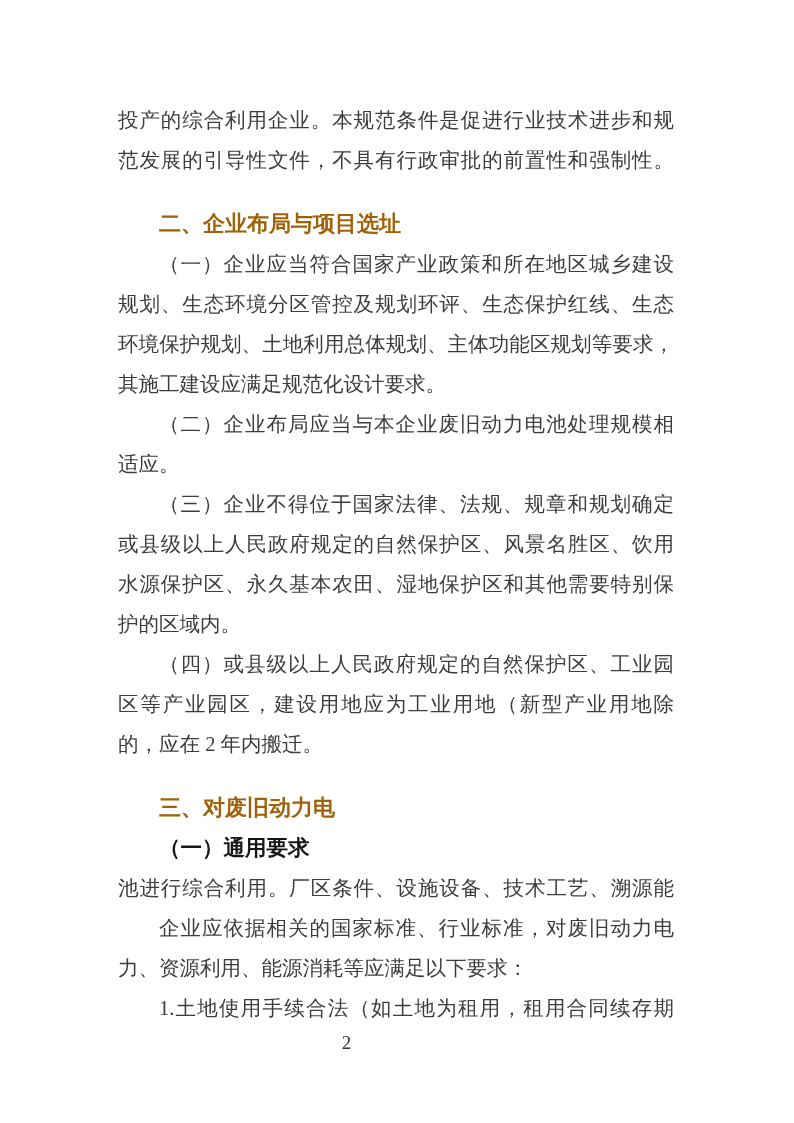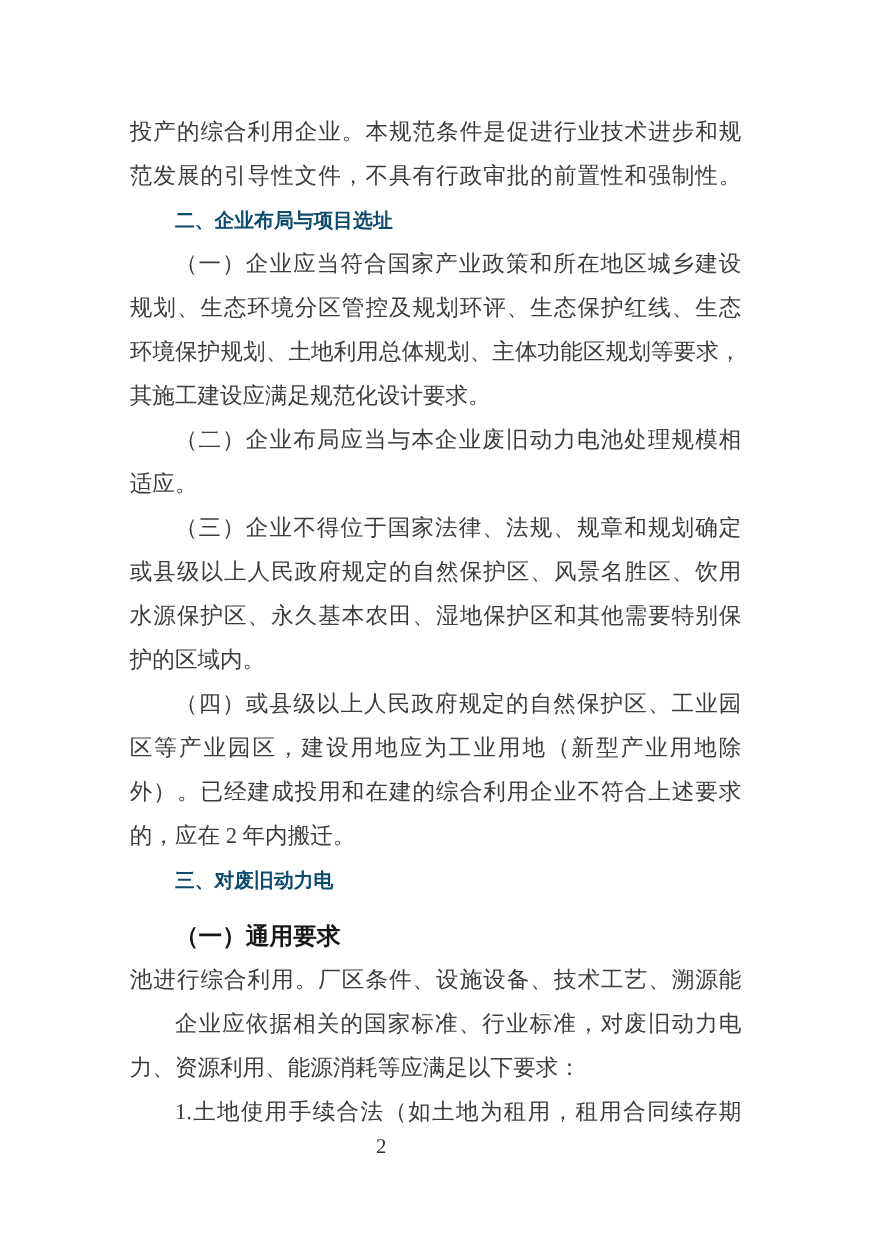--- a/index.html
+++ b/index.html
@@ -36,28 +36,28 @@
     text-justify: inter-character;
     overflow: hidden;
   }
   .line.indent {
     text-indent: 41px;
     font-family: Liberation Serif, serif;
   }
   .block.heading-hei .line {
     font-family: "Liberation Sans", "DejaVu Sans", sans-serif;
     font-weight: bold;
-    font-size: 18px;
-    color: #0c4a6e;
+    font-size: 22px;
+    color: #a16207;
+    margin-top: 24px;
   }
   .block.heading-kai .line {
     font-weight: bold;
     font-size: 21.5px;
     color: #161616;
-    margin-top: 11px;
   }
   .footer {
     position: absolute;
     left: 0;
     top: 1028px;
     width: 100%;
     text-align: center;
     font-size: 19px;
     line-height: 30px;
     color: #333333;
@@ -87,21 +87,20 @@
       </div>
       <div class="block body">
         <div class="line indent fill">（三）企业不得位于国家法律、法规、规章和规划确定</div>
         <div class="line fill">或县级以上人民政府规定的自然保护区、风景名胜区、饮用</div>
         <div class="line fill">水源保护区、永久基本农田、湿地保护区和其他需要特别保</div>
         <div class="line">护的区域内。</div>
       </div>
       <div class="block body">
         <div class="line indent fill">（四）或县级以上人民政府规定的自然保护区、工业园</div>
         <div class="line fill">区等产业园区，建设用地应为工业用地（新型产业用地除</div>
-        <div class="line fill">外）。已经建成投用和在建的综合利用企业不符合上述要求</div>
         <div class="line">的，应在 2 年内搬迁。</div>
       </div>
       <div class="block heading-hei">
         <div class="line indent">三、对废旧动力电</div>
       </div>
       <div class="block heading-kai">
         <div class="line indent">（一）通用要求</div>
       </div>
       <div class="block body">
         <div class="line fill">池进行综合利用。厂区条件、设施设备、技术工艺、溯源能</div>

